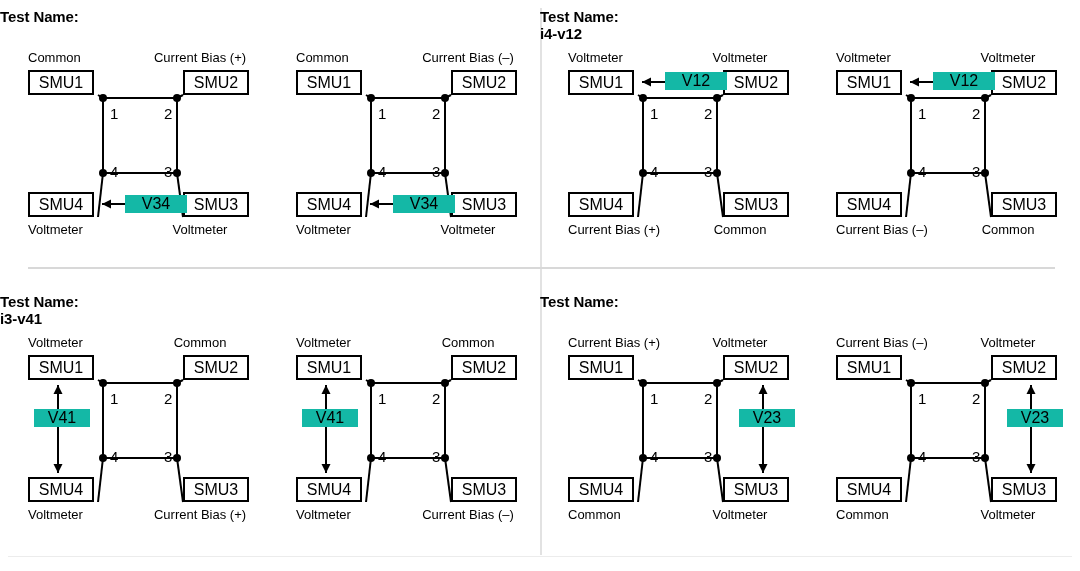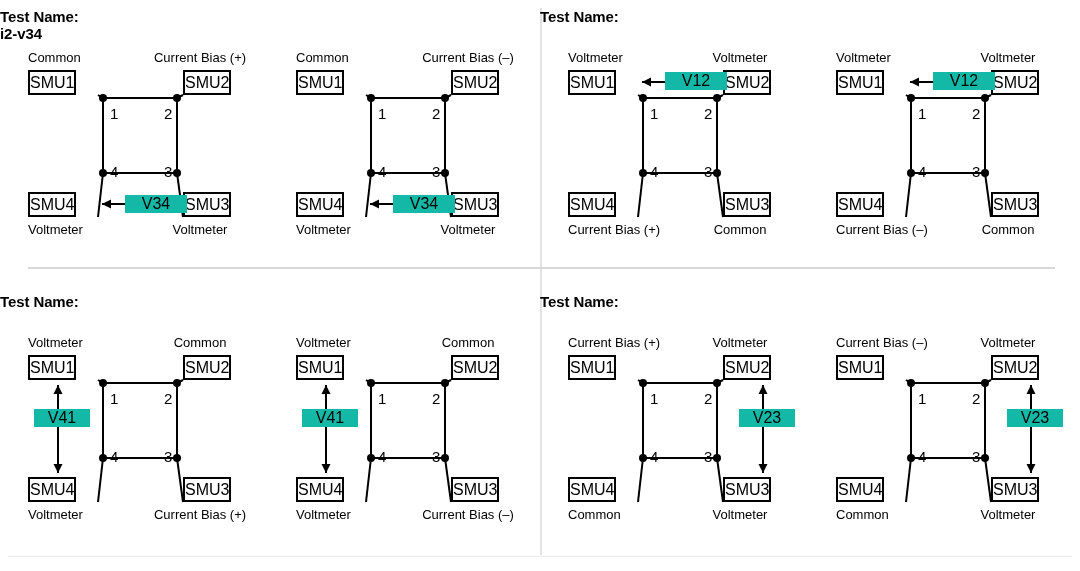--- a/index.html
+++ b/index.html
@@ -69,21 +69,21 @@
 
   
   .cell {
     position: absolute;
     width: 252px;
     height: 200px;
   }
 
   .smu-box {
     position: absolute;
-    width: 48px;
+    width: 66px;
     height: 25px;
     border: 2px solid #000;
     background: #fff;
     box-sizing: border-box;
     font-size: 16px;
     line-height: 21px;
     text-align: center;
     white-space: nowrap;
   }
   .smu-1 { left: 4px;   top: 10px; }
@@ -135,21 +135,21 @@
   .vlabel-v-right { left: 175px; top: 64px; width: 48px; text-align: center; }
 </style>
 </head>
 <body>
 
 <div id="page">
   <div class="divider-v"></div>
   <div class="divider-h"></div>
   <div class="divider-bottom"></div>
 <div class="quadrant" style="left: 0px; top: 0px;">
-      <div class="q-title"><span>Test Name:</span><span class="t-line2">i2-v34</span></div>
+      <div class="q-title"><span>Test Name:</span></div>
       <div class="cell" style="left: 24px; top: 60px;">
         <svg class="svg-layer" viewBox="0 0 252 200">
           <line x1="79" y1="38" x2="153" y2="38" stroke="#000" stroke-width="2"></line>
           <line x1="153" y1="38" x2="153" y2="113" stroke="#000" stroke-width="2"></line>
           <line x1="153" y1="113" x2="79" y2="113" stroke="#000" stroke-width="2"></line>
           <line x1="79" y1="113" x2="79" y2="38" stroke="#000" stroke-width="2"></line>
           <line x1="74" y1="35" x2="79" y2="38" stroke="#000" stroke-width="2"></line>
           <line x1="159" y1="35" x2="153" y2="38" stroke="#000" stroke-width="2"></line>
           <line x1="74" y1="157" x2="79" y2="113" stroke="#000" stroke-width="2"></line>
           <line x1="159" y1="157" x2="153" y2="113" stroke="#000" stroke-width="2"></line>
@@ -202,21 +202,21 @@
         <div class="cap cap-bl">Voltmeter</div>
         <div class="cap cap-br">Voltmeter</div>
         <div class="node-num num-1">1</div>
         <div class="node-num num-2">2</div>
         <div class="node-num num-3">3</div>
         <div class="node-num num-4">4</div>
         <div class="vlabel vlabel-h">V34</div>
       </div>
     </div>
     <div class="quadrant" style="left: 540px; top: 0px;">
-      <div class="q-title"><span>Test Name:</span></div>
+      <div class="q-title"><span>Test Name:</span><span class="t-line2">i4-v12</span></div>
       <div class="cell" style="left: 24px; top: 60px;">
         <svg class="svg-layer" viewBox="0 0 252 200">
           <line x1="79" y1="38" x2="153" y2="38" stroke="#000" stroke-width="2"></line>
           <line x1="153" y1="38" x2="153" y2="113" stroke="#000" stroke-width="2"></line>
           <line x1="153" y1="113" x2="79" y2="113" stroke="#000" stroke-width="2"></line>
           <line x1="79" y1="113" x2="79" y2="38" stroke="#000" stroke-width="2"></line>
           <line x1="74" y1="35" x2="79" y2="38" stroke="#000" stroke-width="2"></line>
           <line x1="159" y1="35" x2="153" y2="38" stroke="#000" stroke-width="2"></line>
           <line x1="74" y1="157" x2="79" y2="113" stroke="#000" stroke-width="2"></line>
           <line x1="159" y1="157" x2="153" y2="113" stroke="#000" stroke-width="2"></line>
@@ -269,21 +269,21 @@
         <div class="cap cap-bl">Current Bias (–)</div>
         <div class="cap cap-br">Common</div>
         <div class="node-num num-1">1</div>
         <div class="node-num num-2">2</div>
         <div class="node-num num-3">3</div>
         <div class="node-num num-4">4</div>
         <div class="vlabel vlabel-h-top">V12</div>
       </div>
     </div>
     <div class="quadrant" style="left: 0px; top: 285px;">
-      <div class="q-title"><span>Test Name:</span></div>
+      <div class="q-title"><span>Test Name:</span><span class="t-line2">i3-v41</span></div>
       <div class="cell" style="left: 24px; top: 60px;">
         <svg class="svg-layer" viewBox="0 0 252 200">
           <line x1="79" y1="38" x2="153" y2="38" stroke="#000" stroke-width="2"></line>
           <line x1="153" y1="38" x2="153" y2="113" stroke="#000" stroke-width="2"></line>
           <line x1="153" y1="113" x2="79" y2="113" stroke="#000" stroke-width="2"></line>
           <line x1="79" y1="113" x2="79" y2="38" stroke="#000" stroke-width="2"></line>
           <line x1="74" y1="35" x2="79" y2="38" stroke="#000" stroke-width="2"></line>
           <line x1="159" y1="35" x2="153" y2="38" stroke="#000" stroke-width="2"></line>
           <line x1="74" y1="157" x2="79" y2="113" stroke="#000" stroke-width="2"></line>
           <line x1="159" y1="157" x2="153" y2="113" stroke="#000" stroke-width="2"></line>

